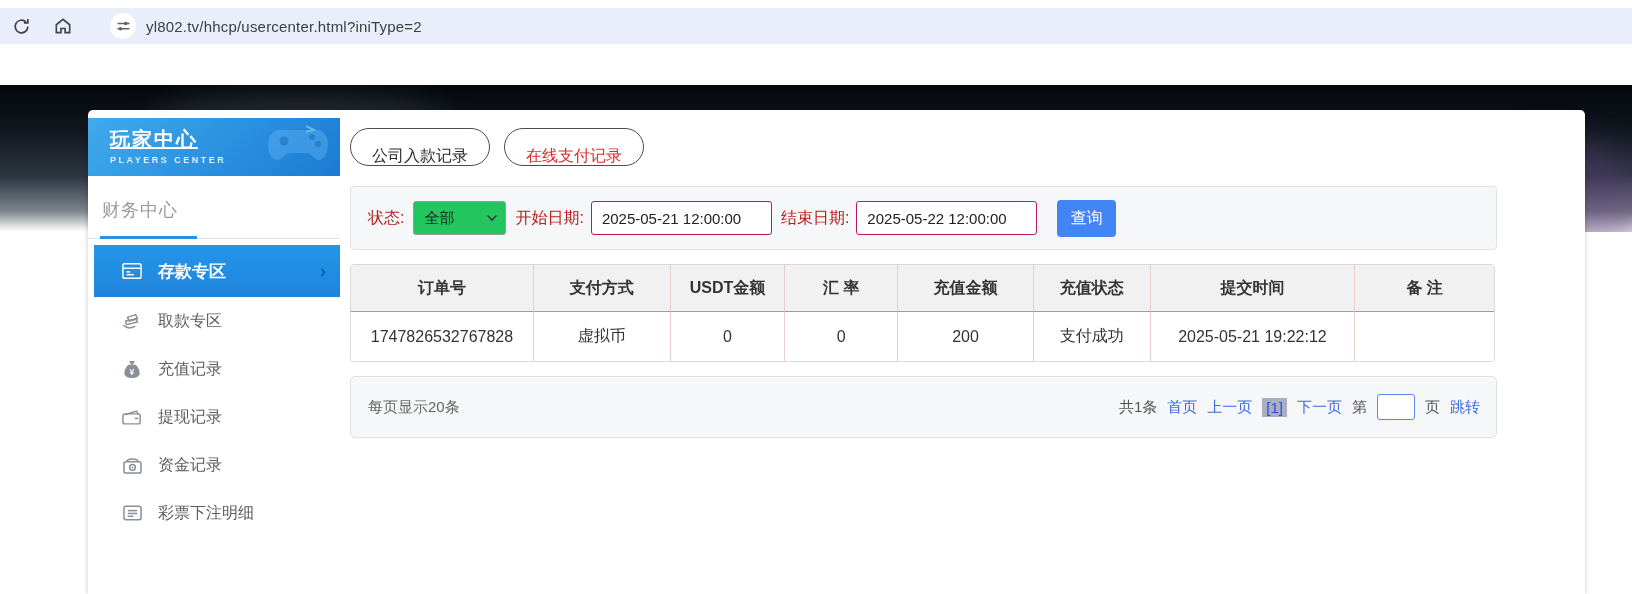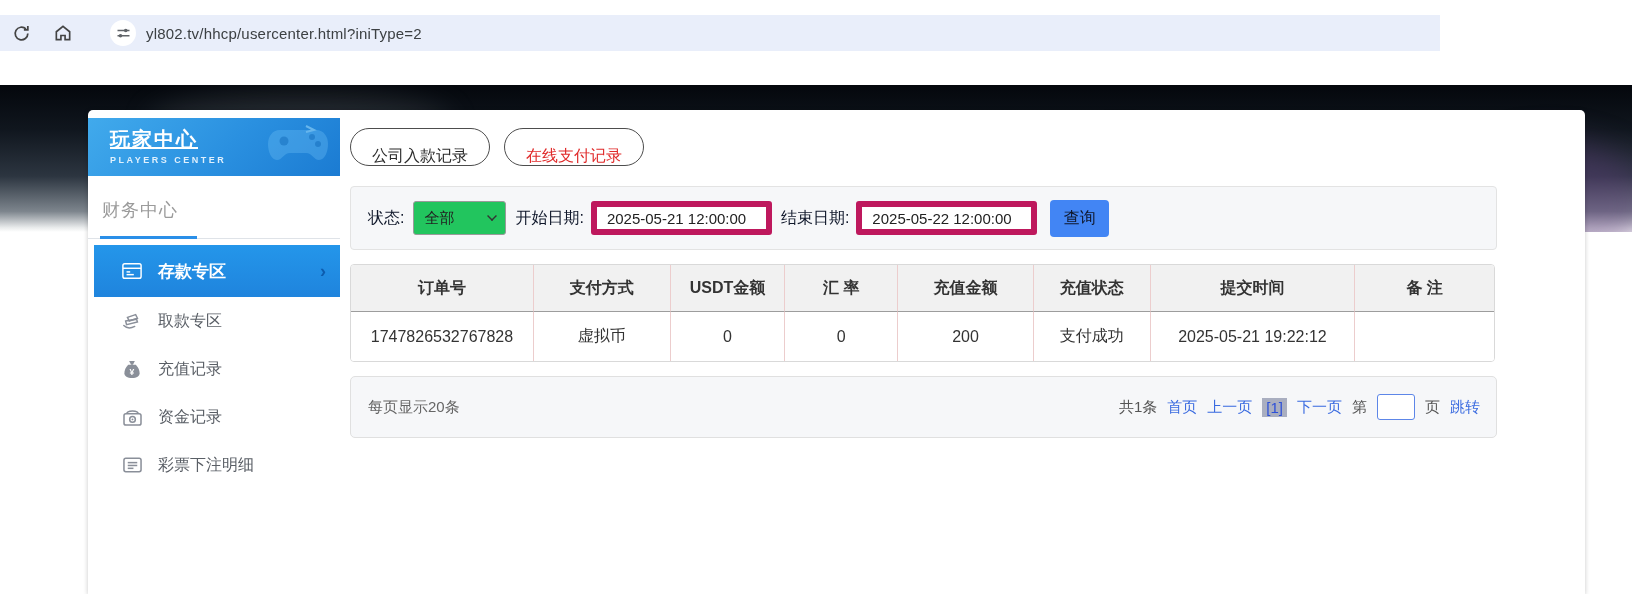--- a/index.html
+++ b/index.html
@@ -1,21 +1,21 @@
 <!DOCTYPE html>
 <html><head>
 <meta charset="utf-8">
 <style>
   * { margin:0; padding:0; box-sizing:border-box; }
   html,body { width:1632px; height:594px; overflow:hidden; background:#fff;
     font-family:"Liberation Sans","DejaVu Sans",sans-serif; }
   .screen { position:relative; width:1632px; height:594px; background:#fff; }
 
   
-  .browser-bar { position:absolute; top:15px; left:0; width:1440px; height:36px;
+  .browser-bar { position:absolute; top:8px; left:0; width:1632px; height:36px;
     background:#e9eefa; display:flex; align-items:center; padding-left:10px; }
   .bicon { width:22px; height:22px; display:flex; align-items:center; justify-content:center;
     margin-right:14px; cursor:pointer; }
   .home-gap { margin-left:6px; }
   .addr { display:flex; align-items:center; margin-left:22px; }
   .tune-circle { width:26px; height:26px; border-radius:50%; background:#fff;
     display:flex; align-items:center; justify-content:center; }
   .url { margin-left:10px; font-size:15px; color:#3c4043; letter-spacing:.2px; }
 
   
@@ -54,31 +54,31 @@
   
   .content { flex:1; padding:18px 0 0 10px; }
   .tabs { display:flex; gap:14px; }
   .tab { height:38px; padding:17px 21px; border:1px solid #4d4d4d; border-radius:19px;
     background:#fff; font-size:16px; color:#2b2b2b; cursor:pointer;
     font-family:"Liberation Sans","DejaVu Sans",sans-serif; }
   .tab.tab-active { color:#e02b2b; }
 
   .filter-bar { margin-top:20px; width:1147px; height:64px; background:#f6f7f9;
     border:1px solid #e3e3e3; border-radius:4px; display:flex; align-items:center; padding-left:17px; }
-  .flabel { font-size:16px; color:#0f172a;text-align:right; }
+  .flabel { font-size:16px; color:#b91c1c;text-align:right; }
   .select { width:93px; height:34px; background:#22c55e; border:1px solid #9a9a9a; border-radius:3px;
     margin-left:9px; display:flex; align-items:center; padding:0 8px 0 10px; font-size:15px; color:#222;
     justify-content:space-between; cursor:pointer; }
   .chev { width:10px; height:10px; border-right:2px solid #333; border-bottom:2px solid #333;
     transform:rotate(45deg) scale(.7); margin-top:-4px; }
   .flabel.gap { margin-left:9px; }
-  .finput { width:181px; height:34px; border:6px solid #be185d; border-radius:3px; margin-left:7px;
+  .finput { width:181px; height:34px; border:1px solid #be185d; border-radius:3px; margin-left:7px;
     font-size:15px; color:#222; padding:0 10px; background:#fff;
     font-family:"Liberation Sans","DejaVu Sans",sans-serif; }
-  .search-btn { width:59px; height:37px; margin-left:13px; background:#4285f4; color:#0f172a;
+  .search-btn { width:59px; height:37px; margin-left:20px; background:#4285f4; color:#ffffff;
     border:none; border-radius:4px; font-size:16px; cursor:pointer;
     font-family:"Liberation Sans","DejaVu Sans",sans-serif; }
 
   .rec-table { margin-top:14px; width:1145px; border-collapse:separate; border-spacing:0;
     border:1px solid #d9d9d9; border-radius:4px; overflow:hidden; }
   .rec-table th { height:47px; background:#f1f1f1; font-size:16px; color:#333; font-weight:bold;
     border-right:1px solid #eccdcd; border-bottom:1px solid #9d9d9d; }
   .rec-table th:last-child { border-right:none; }
   .rec-table td { height:49px; background:#fff; font-size:16px; color:#333; text-align:center;
     border-right:1px solid #eccdcd; }
@@ -181,20 +181,30 @@
           <span class="mi-icon">
             <svg width="18" height="19" viewBox="0 0 18 20" fill="#8a8f99">
               <path d="M6 1h6l-2 4h-2z"></path>
                 <path d="M5 5h8c3 3 4 6 4 9 0 3-3 5-8 5s-8-2-8-5c0-3 1-6 4-9z"></path>
               <text x="9" y="16" font-size="9" fill="#fff" text-anchor="middle" font-weight="bold">¥</text>
             </svg>
           </span>
           <span>充值记录</span>
         </div>
 
+        <div class="menu-item">
+          <span class="mi-icon">
+            <svg width="20" height="17" viewBox="0 0 22 18" fill="none" stroke="#8a8f99" stroke-width="1.6">
+              <path d="M3 6l13-4 2 4"></path>
+                <rect x="1" y="5" width="19" height="11" rx="2"></rect>
+              <line x1="14" y1="10" x2="18" y2="10"></line>
+            </svg>
+          </span>
+          <span>提现记录</span>
+        </div>
 
         <div class="menu-item">
           <span class="mi-icon">
             <svg width="19" height="17" viewBox="0 0 20 18" fill="none" stroke="#8a8f99" stroke-width="1.6">
               <path d="M4 5c0-4 12-4 12 0"></path>
                 <rect x="1" y="5" width="18" height="12" rx="2"></rect>
               <circle cx="10" cy="11" r="3"></circle>
                 <circle cx="10" cy="11" r="1" fill="#8a8f99" stroke="none"></circle>
             </svg>
           </span>

